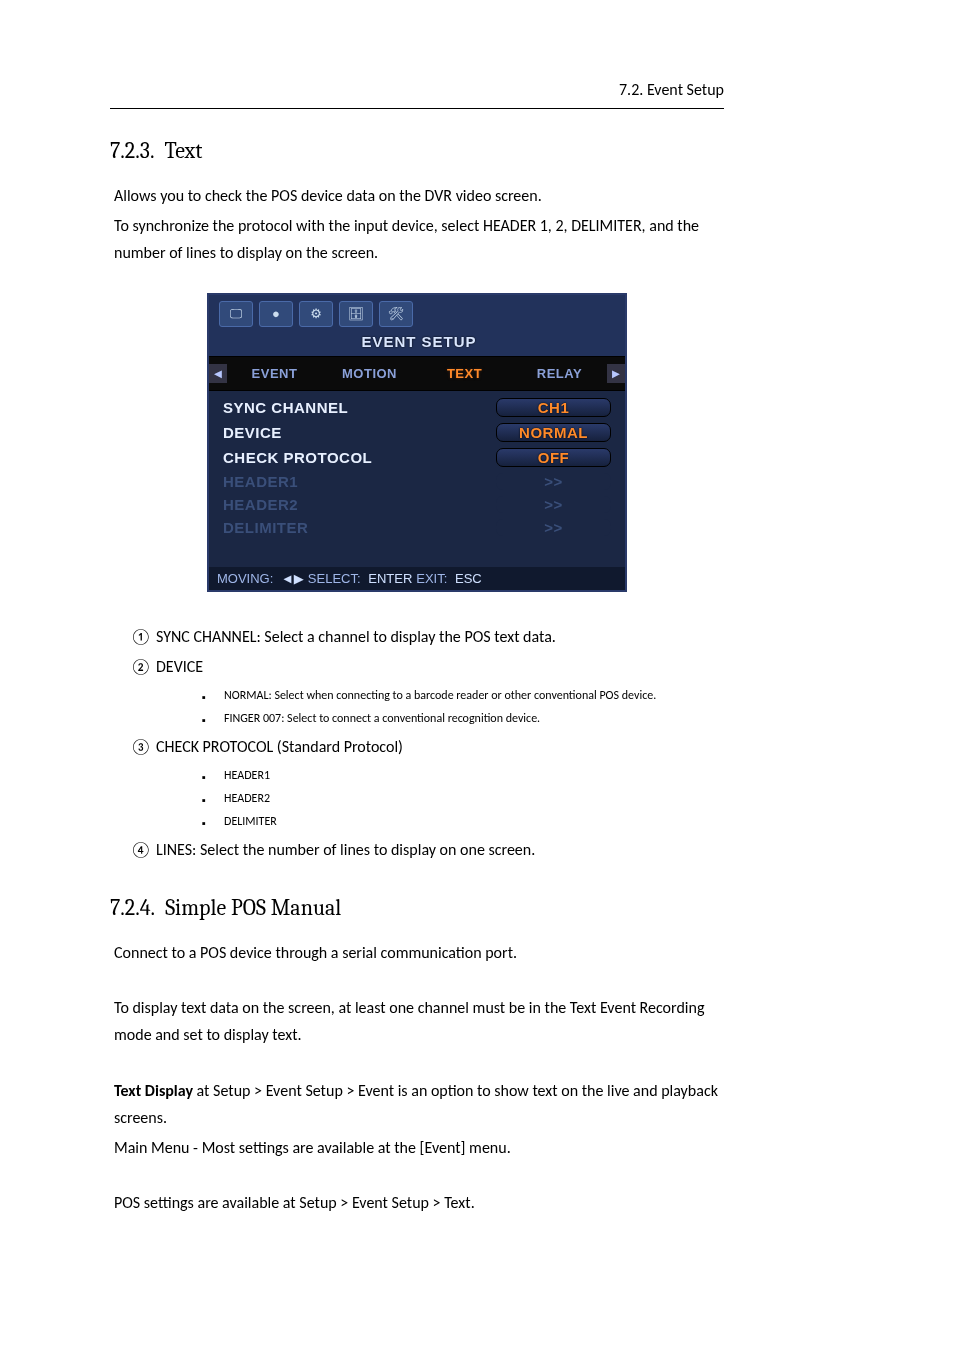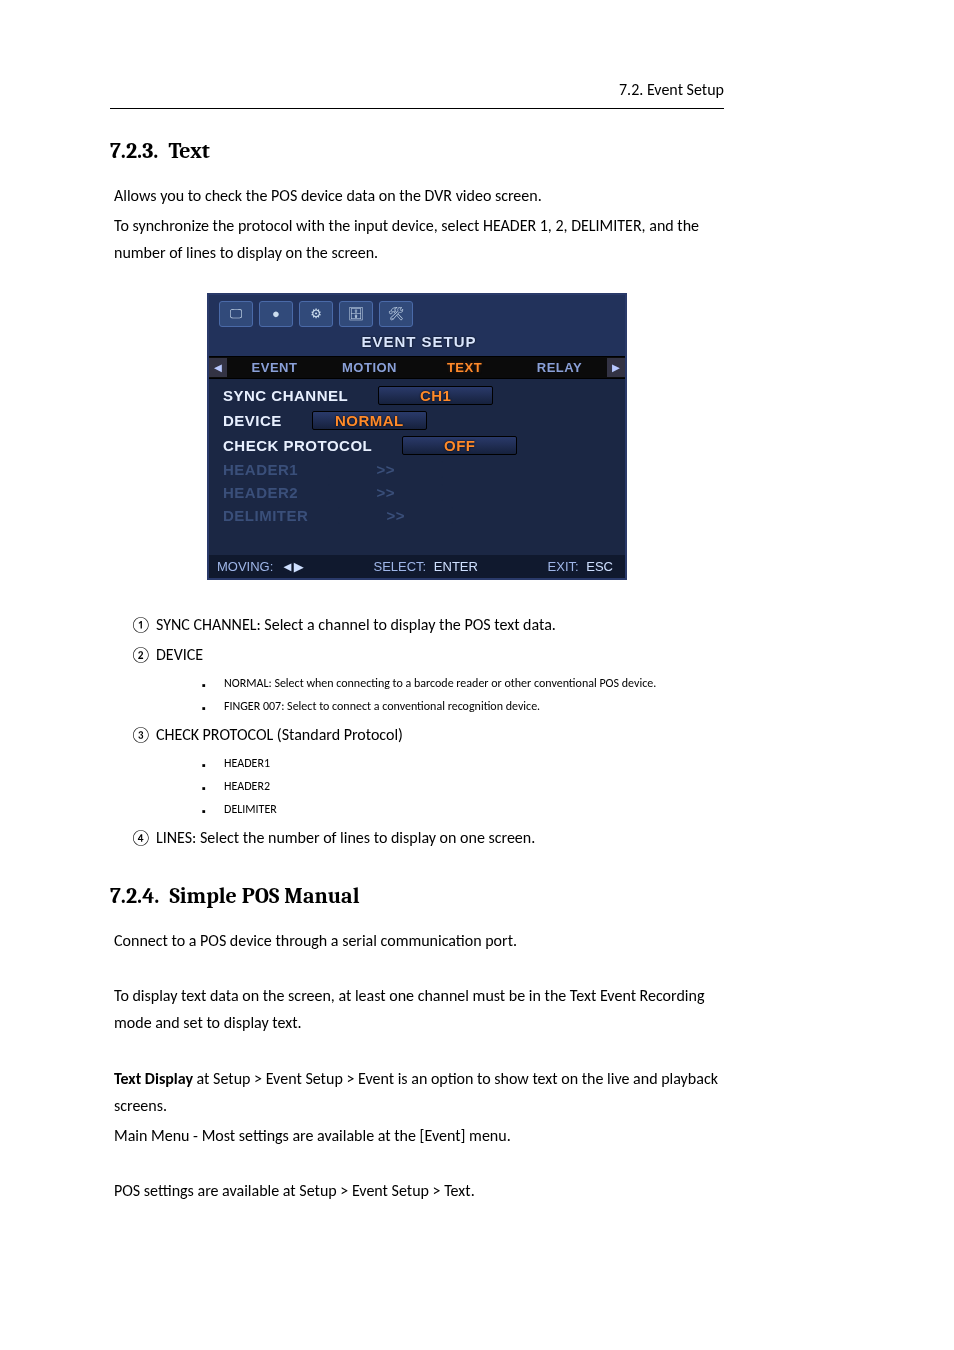--- a/index.html
+++ b/index.html
@@ -1,41 +1,41 @@
 <!DOCTYPE html>
 <html><head>
 <meta charset="utf-8">
 <style>
   * { box-sizing: border-box; margin: 0; padding: 0; }
   html, body { width: 954px; background: #fff; font-family: Calibri, "Segoe UI", Arial, sans-serif; color: #000; }
   .page { width: 834px; min-height: 1350px; padding: 70px 110px 80px 110px; position: relative; }
   .header-line { position: absolute; top: 108px; left: 110px; right: 110px; border-top: 1px solid #000; }
   .header-text { position: absolute; top: 80px; right: 110px; font-size: 16px; }
   .content { margin-top: 68px; }
-  h2 { font-family: Cambria, Georgia, serif; font-weight: bold; font-size: 22px; margin: 4px 0 18px 0; }
+  h2 { font-family: Cambria, Georgia, serif; font-weight: normal; font-size: 22px; margin: 4px 0 18px 0; }
   .num { display: inline-block; margin-right: 10px; }
   p { font-size: 16px; line-height: 1.7; margin: 3px 0 3px 0; }
   .body-indent { margin-left: 4px; }
   .screenshot-wrap { text-align: center; margin: 26px 0 30px 0; }
   .screenshot { display: inline-block; border: 2px solid #2a3a6a; background: #22325b; width: 420px; font-family: Arial, sans-serif; color: #fff; }
   .toolbar { display: flex; gap: 6px; padding: 6px 10px 4px 10px; background: #22325b; }
   .tool-btn { width: 34px; height: 26px; background: #314a7a; border: 1px solid #4a6aa8; border-radius: 3px; display: flex; align-items: center; justify-content: center; color: #cde; font-size: 13px; }
   .setup-title { text-align: center; font-size: 15px; letter-spacing: 1px; color: #d9e6ff; padding: 2px 0 6px 4px; font-weight: bold; text-shadow: 0 0 2px #000; }
   .tabs { display: flex; align-items: center; background: #0b0b0b; border-top: 1px solid #000; border-bottom: 1px solid #000; font-size: 13px; font-weight: bold; }
   .tab-arrow { width: 18px; text-align: center; color: #b8c8ff; background: #334; padding: 2px 0; }
-  .tab { flex: 1; text-align: center; padding: 3px 0; color: #8aa0d8; letter-spacing: 0.5px; }
+  .tab { flex: 1; text-align: center; padding: 9px 0; color: #8aa0d8; letter-spacing: 0.5px; }
   .tab.active { color: #ff8a2a; text-shadow: 0 0 3px #421; }
   .rows { padding: 4px 8px 28px 8px; background: #1b2744; font-size: 15px; font-weight: bold; letter-spacing: 0.5px; }
-  .row { display: flex; justify-content: flex-start; align-items: center; padding: 3px 6px; gap: 30px; }
+  .row { display: flex; justify-content: space-between; align-items: center; padding: 3px 6px; gap: 30px; }
   .row .label { color: #e8f0ff; }
   .row.dim .label, .row.dim .value-box { color: #3a4f7a; }
-  .value-box { min-width: 115px; text-align: center; background: linear-gradient(#2a3a6a, #16213d); border: 1px solid #000; border-radius: 2px; padding: 0 8px; }
+  .value-box { min-width: 115px; text-align: center; background: linear-gradient(#2a3a6a, #16213d); border: 1px solid #000; border-radius: 7px; padding: 0 8px; }
   .value-em { color: #ff8a2a; text-shadow: 0 0 2px #000; }
   .row.dim .value-box { background: #1b2744; border: none; color: #3a4f7a; }
-  .footer-bar { display: flex; justify-content: space-between; background: #10192e; padding: 4px 8px; font-size: 13px; color: #9fb6e8; }
+  .footer-bar { display: flex; justify-content: flex-start; background: #10192e; padding: 4px 8px; font-size: 13px; color: #9fb6e8; }
   .footer-bar span { display: inline-block; margin-right: 4px; }
   .footer-bar .key { color: #cfe0ff; }
   ol.circled { list-style: none; margin: 8px 0 0 20px; }
   ol.circled > li { font-size: 16px; line-height: 1.9; position: relative; padding-left: 26px; }
   ol.circled > li::before { content: attr(data-marker); position: absolute; left: 0; top: 0; }
   ul.square { list-style: none; margin: 2px 0 2px 46px; }
   ul.square > li { font-size: 12px; line-height: 1.9; position: relative; padding-left: 22px; }
   ul.square > li::before { content: "▪"; position: absolute; left: 0; top: 0; font-size: 11px; line-height: 2.6; }
   .section-gap { height: 26px; }
   .para-gap { height: 22px; }

